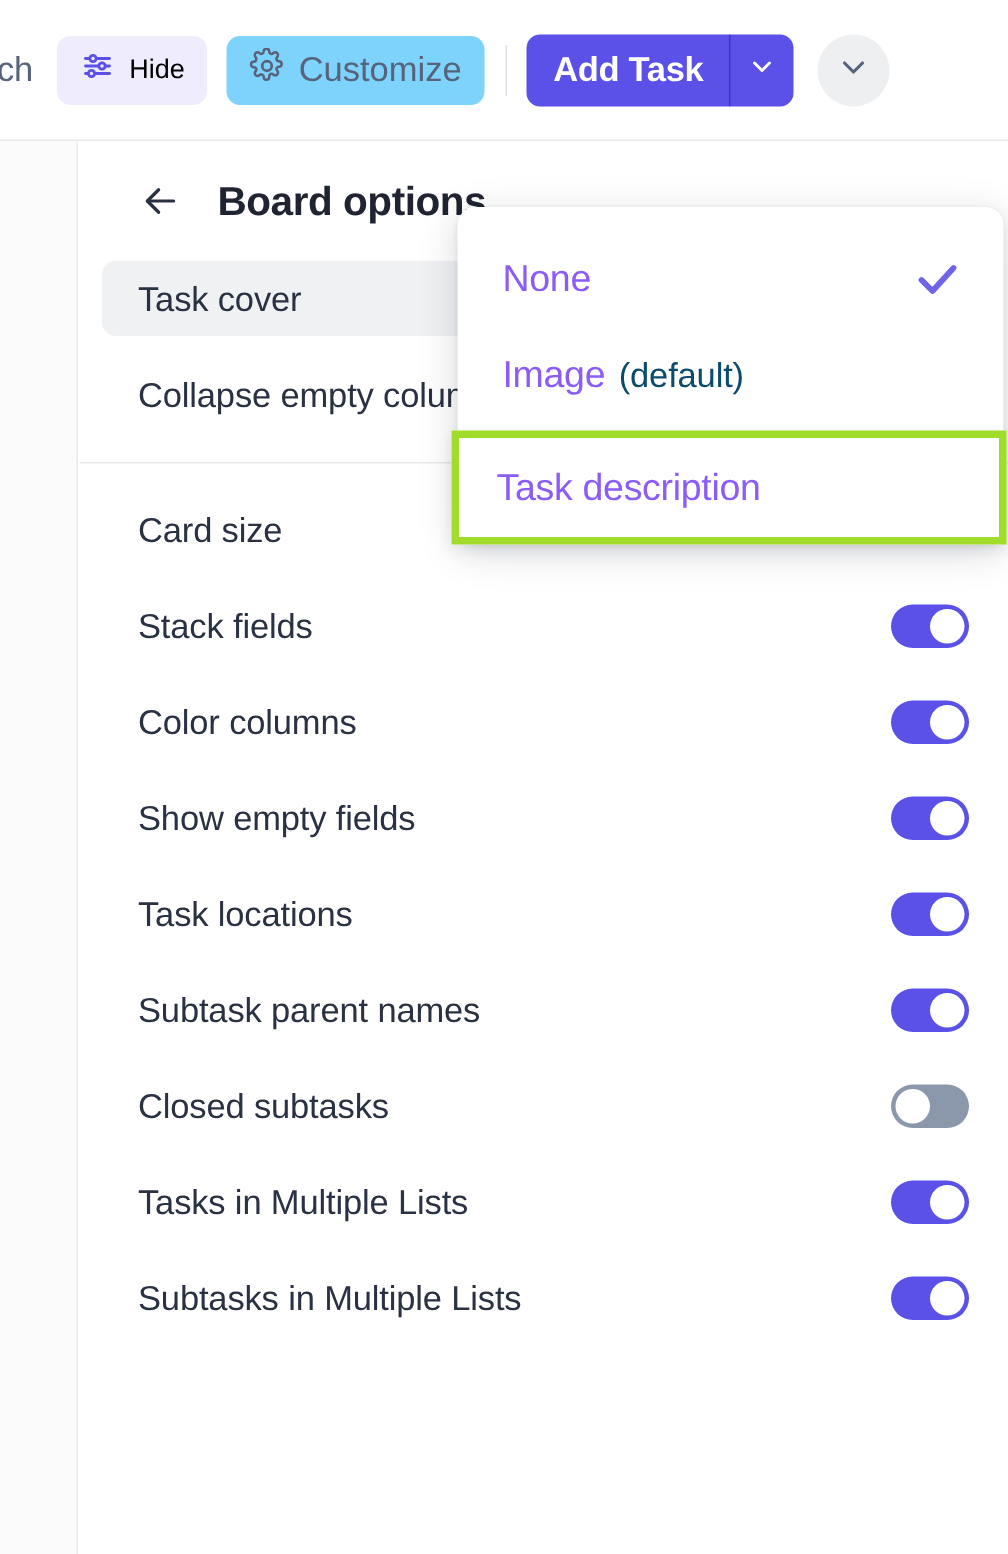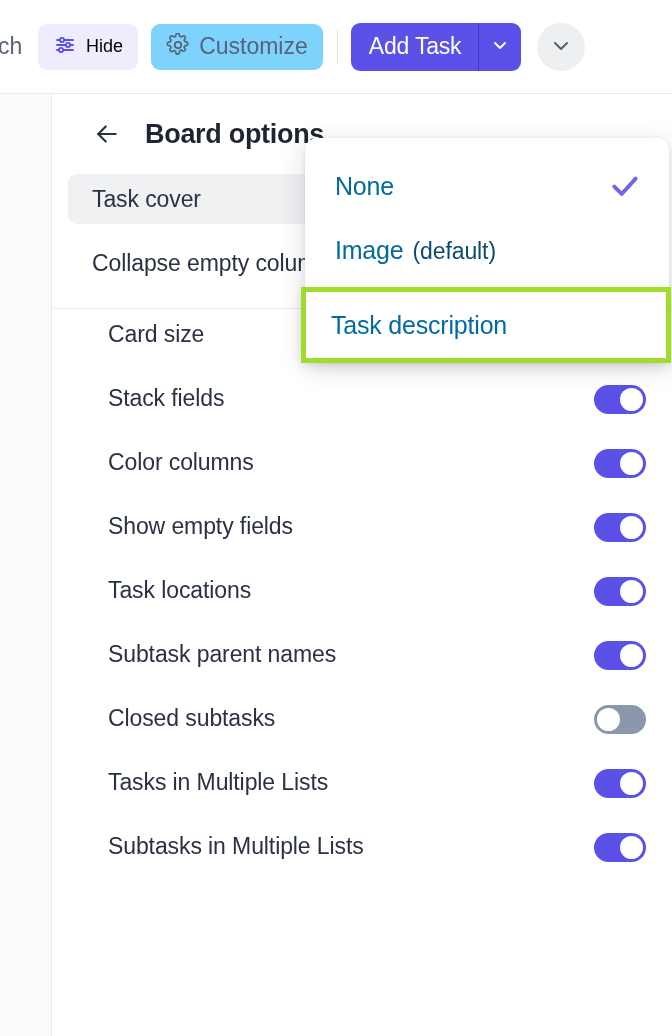--- a/index.html
+++ b/index.html
@@ -66,21 +66,21 @@
     height: 48px;
     background: #5b50e8;
     border-radius: 9px;
     overflow: hidden;
   }
   .addtask-main {
     display: flex; align-items: center;
     padding: 0 17px 0 18px;
     color: #ffffff;
     font-size: 23px;
-    font-weight: 400;
+    font-weight: 700;
     letter-spacing: -0.2px;
     white-space: nowrap;
   }
   .addtask-sep { width: 1px; background: #3f35c4; }
   .addtask-caret {
     display: flex; align-items: center; justify-content: center;
     width: 42px;
   }
   .round-caret-btn {
     width: 48px; height: 48px;
@@ -141,24 +141,24 @@
   .row-gap { height: 14px; }
   .section-divider {
     height: 1px;
     background: #e8eaed;
     margin: 12px 0 0 0;
   }
 
   .rows-main { padding-top: 12px; }
   .row-lg {
     display: flex;
-    align-items: flex-start;
+    align-items: center;
     justify-content: space-between;
     height: 64px;
-    padding: 0 26px 0 55px;
+    padding: 0 26px 0 39px;
   }
   .row-lg .row-label { font-size: 23px; }
   .value-wrap {
     display: flex;
     align-items: center;
     gap: 14px;
   }
   .value-text {
     font-size: 23px;
     color: #8b97ab;
@@ -197,21 +197,21 @@
   }
   .dd-item {
     height: 64px;
     display: flex;
     align-items: center;
     justify-content: space-between;
     padding: 0 28px 0 30px;
   }
   .dd-label {
     font-size: 25px;
-    color: #0369a1;
+    color: #8b5cf6;
     letter-spacing: -0.2px;
     white-space: nowrap;
   }
   .dd-suffix {
     font-size: 23px;
     color: #0c4a6e;
     margin-left: 9px;
     letter-spacing: -0.1px;
   }
   .dd-check { display: flex; align-items: center; }

